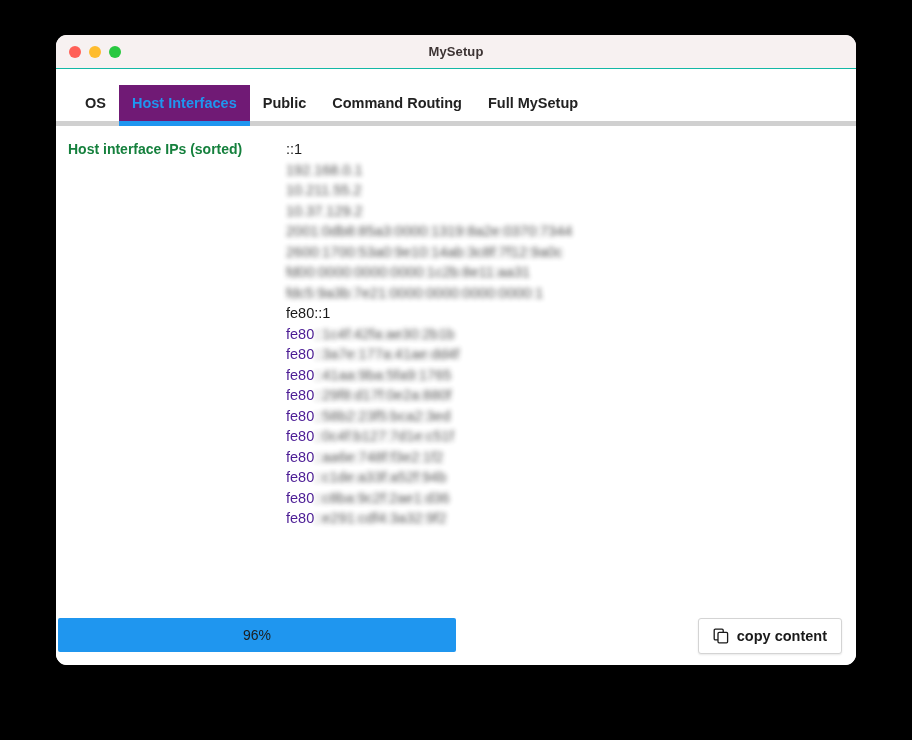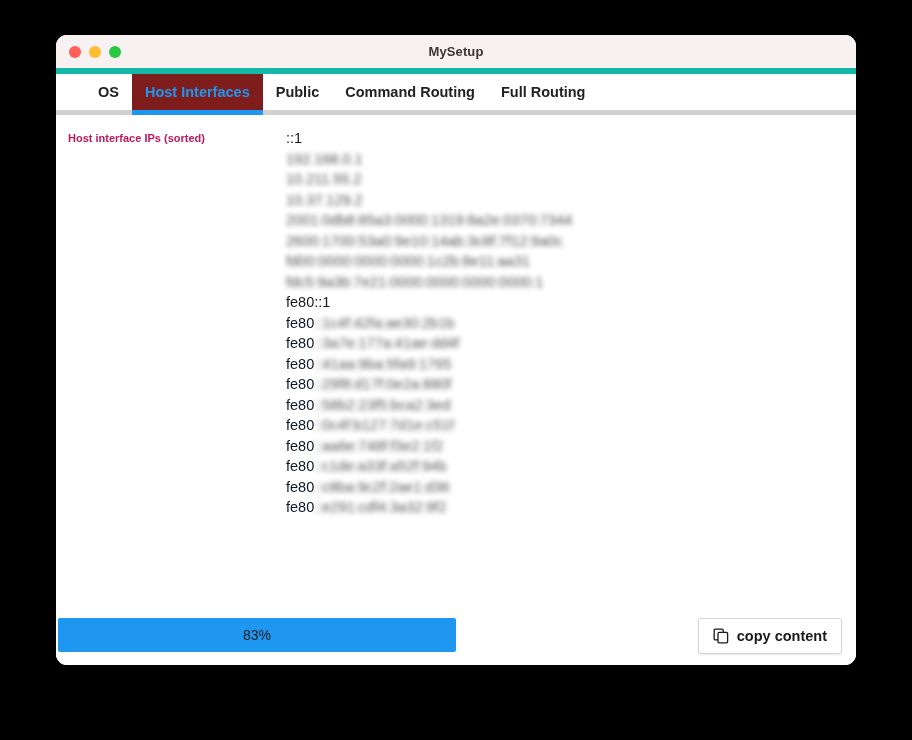--- a/index.html
+++ b/index.html
@@ -33,21 +33,21 @@
     display: flex;
     flex-direction: column;
   }
 
   
   .titlebar {
     position: relative;
     height: 33px;
     min-height: 33px;
     background: #f7f1f1;
-    border-bottom: 6px solid #14b8a6;
+    border-bottom: 1px solid #14b8a6;
     display: flex;
     align-items: center;
   }
   .traffic-lights {
     display: flex;
     align-items: center;
     gap: 8px;
     padding-left: 13px;
   }
   .light {
@@ -73,35 +73,36 @@
   }
 
   
   .tabbar {
     position: relative;
     height: 36px;
     min-height: 36px;
     background: #ffffff;
     display: flex;
     align-items: stretch;
-    padding-left: 29px;
+    padding-left: 16px;
+    margin-top: 16px;
   }
   .tab {
     display: flex;
     align-items: center;
     padding: 0 13px;
     font-size: 14.5px;
     font-weight: bold;
     color: #222222;
     white-space: nowrap;
     cursor: default;
     position: relative;
   }
   .tab.active {
-    background: #7f1d1d;
+    background: #701a75;
     color: #1f96ef;
   }
   .tab.active::after {
     content: "";
     position: absolute;
     left: 0;
     right: 0;
     bottom: -5px;
     height: 5px;
     background: #1f96ef;
@@ -127,23 +128,23 @@
   }
 
   .row {
     display: flex;
     align-items: flex-start;
     padding-left: 12px;
   }
   .field-label {
     width: 218px;
     min-width: 218px;
-    font-size: 11px;
+    font-size: 14px;
     font-weight: bold;
-    color: #be185d;
+    color: #15803d;
     line-height: 20.5px;
     padding-top: 0px;
   }
   .value-col {
     font-size: 14.5px;
     color: #1a1a1a;
     line-height: 20.5px;
   }
   .ip-line {
     height: 20.5px;
@@ -156,21 +157,21 @@
   .ip-line.redacted {
     filter: blur(2.6px);
     opacity: 0.82;
     color: #2b2b2b;
   }
   .ip-line.partial {
     display: block;
   }
   .ip-line.partial .vis {
     filter: none;
-    color: #0f172a;
+    color: #4c1d95;
   }
   .ip-line.partial .hid {
     filter: blur(2.5px);
     opacity: 0.8;
     color: #2b2b2b;
   }
 
   
   .footer {
     height: 58px;
@@ -254,21 +255,21 @@
       <div class="tab active">
         <span>Host Interfaces</span>
       </div>
       <div class="tab">
         <span>Public</span>
       </div>
       <div class="tab">
         <span>Command Routing</span>
       </div>
       <div class="tab">
-        <span>Full Routing</span>
+        <span>Full MySetup</span>
       </div>
       <div class="tabbar-rule"></div>
     </div>
 
     <div class="content">
       <div class="row">
         <div class="field-label">Host interface IPs (sorted)</div>
         <div class="value-col" id="ip-list">
             <span class="ip-line">::1</span>
             <span class="ip-line redacted">192.168.0.1</span>
@@ -289,21 +290,21 @@
             <span class="ip-line partial"><span class="vis">fe80</span><span class="hid">::c1de:a33f:a52f:94b</span></span>
             <span class="ip-line partial"><span class="vis">fe80</span><span class="hid">::c8ba:9c2f:2ae1:d36</span></span>
             <span class="ip-line partial"><span class="vis">fe80</span><span class="hid">::e291:cdf4:3a32:9f2</span></span>
           </div>
       </div>
     </div>
 
     <div class="footer">
       <div class="progress-wrap">
         <div class="progress-bar" id="progress-fill" style="width: 100%;">
-          <span class="progress-text">83%</span>
+          <span class="progress-text">96%</span>
         </div>
       </div>
 
       <div class="copy-btn">
         <span class="copy-icon">
           <svg width="16" height="16" viewBox="0 0 16 16" xmlns="http://www.w3.org/2000/svg">
             <rect x="1.2" y="1.2" width="9" height="10.6" rx="1.1" fill="none" stroke="#1a1a1a" stroke-width="1.3"></rect>
             <rect x="5" y="4.3" width="9.6" height="10.6" rx="1.1" fill="#ffffff" stroke="#1a1a1a" stroke-width="1.3"></rect>
           </svg>
         </span>

